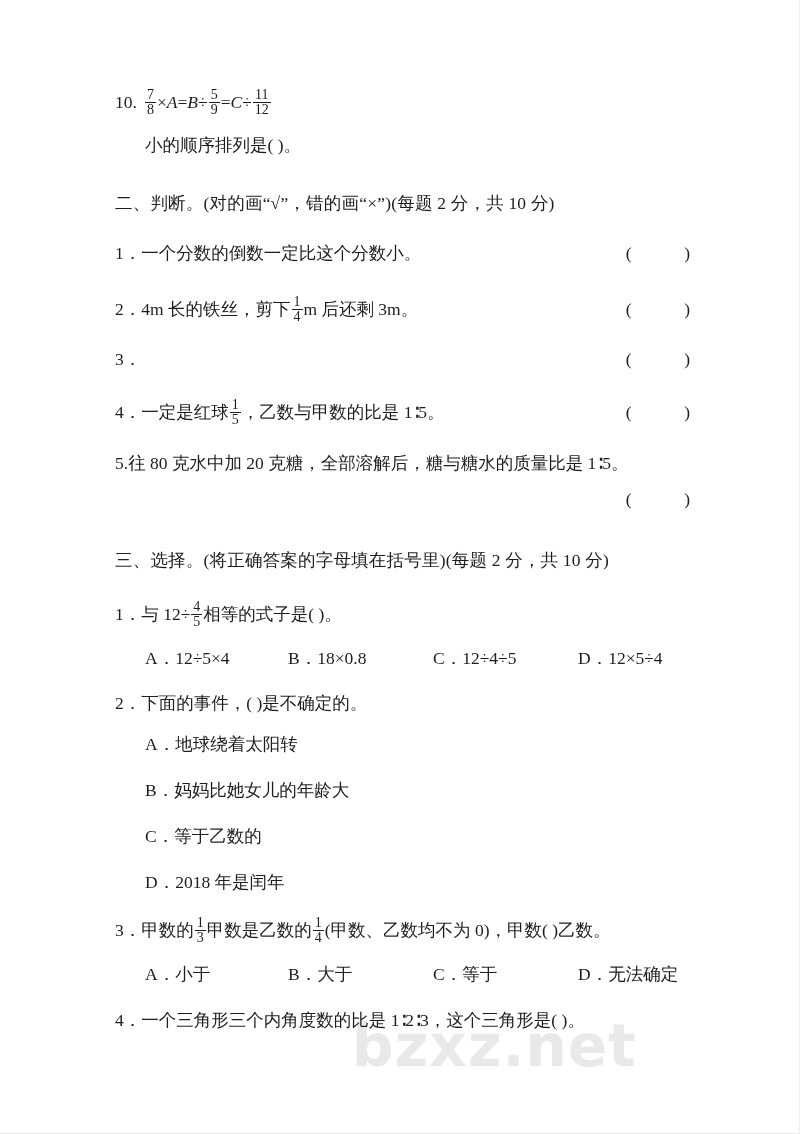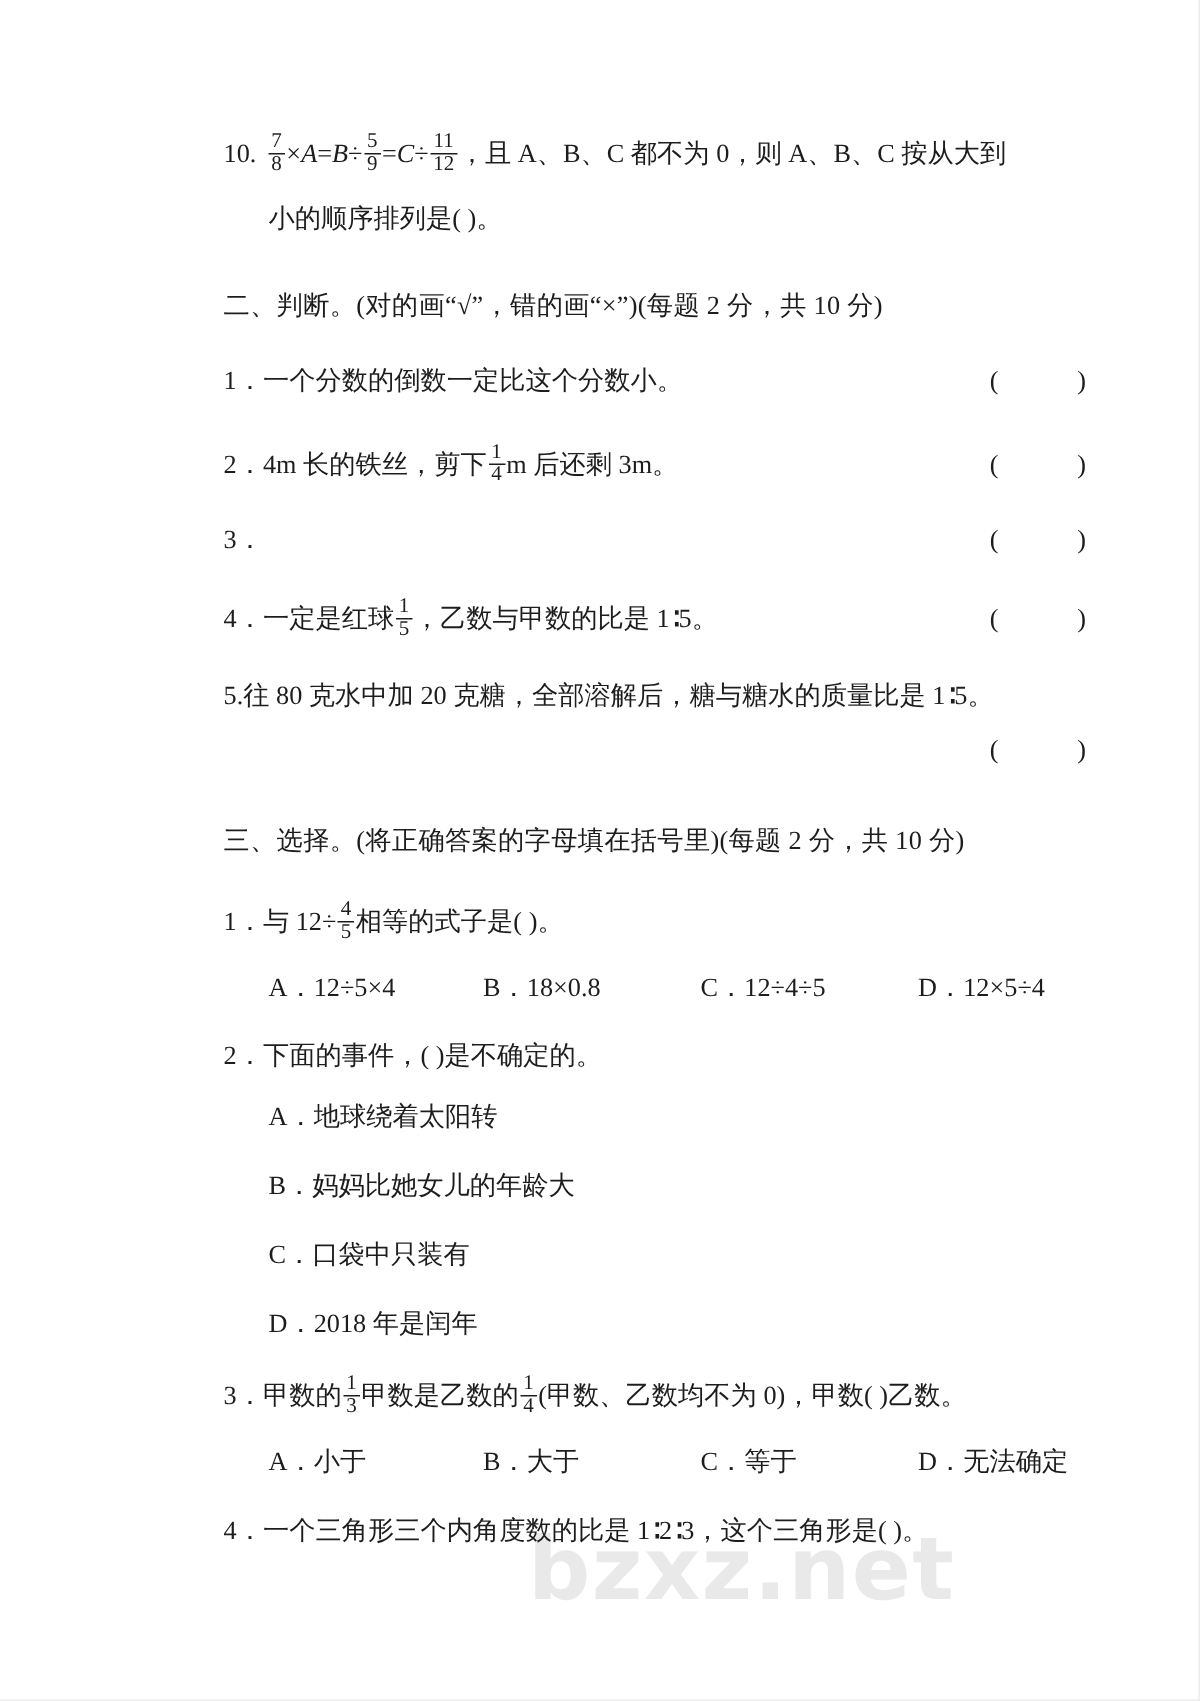--- a/index.html
+++ b/index.html
@@ -44,21 +44,20 @@
     position: relative;
     font-family: "Liberation Serif", "DejaVu Serif", serif;
     font-size: 17.5px;
     color: #1d1d1d;
     line-height: 1.2;
     z-index: 2;
     display: flex;
     align-items: center;
     flex-wrap: nowrap;
     white-space: nowrap;
-    margin-left: 34px;
   }
   .sec-head {
     font-size: 17.5px;
     letter-spacing: 0.2px;
     text-align: right;
   }
   .num {
     display: inline-block;
     white-space: pre;
   }
@@ -140,21 +139,20 @@
         <span class="nu">5</span>
         <span class="de">9</span>
       </span>
       <span>=</span>
       <span class="ital">C</span>
       <span>÷</span>
       <span class="frac">
         <span class="nu">11</span>
         <span class="de">12</span>
       </span>
-      <span>，且 A、B、C 都不为 0，则 A、B、C 按从大到</span>
     </div>
 
     <div class="r line indent" style="top:47px;">
       <span>小的顺序排列是(                         )。</span>
     </div>
 
     <div class="r line sec-head" style="top:105px;">
       <span>二、判断。(对的画“√”，错的画“×”)(每题 2 分，共 10 分)</span>
     </div>
 
@@ -224,21 +222,21 @@
       <span class="num">2．</span>
       <span>下面的事件，(        )是不确定的。</span>
     </div>
     <div class="r line indent" style="top:646px;">
       <span>A．地球绕着太阳转</span>
     </div>
     <div class="r line indent" style="top:692px;">
       <span>B．妈妈比她女儿的年龄大</span>
     </div>
     <div class="r line indent" style="top:738px;">
-      <span>C．口袋中只装有</span>
+      <span>C．等于乙数的</span>
     </div>
     <div class="r line indent" style="top:784px;">
       <span>D．2018 年是闰年</span>
     </div>
 
     <div class="r line" style="top:828px;">
       <span class="num">3．</span>
       <span>甲数的</span>
       <span class="frac">
         <span class="nu">1</span>

